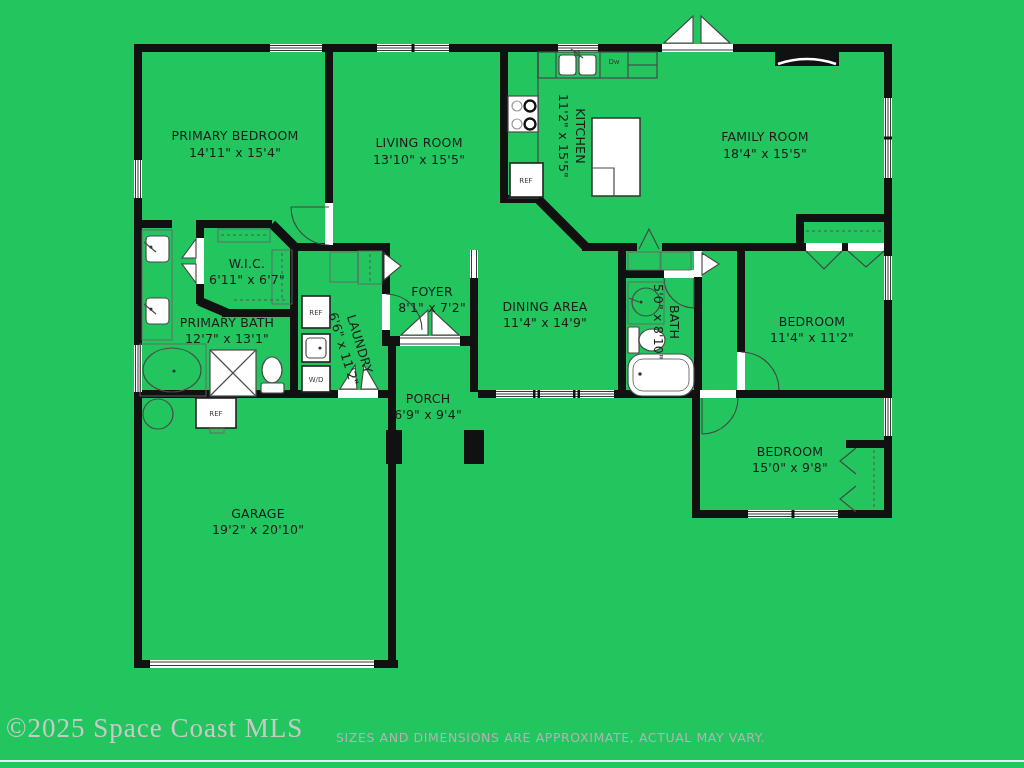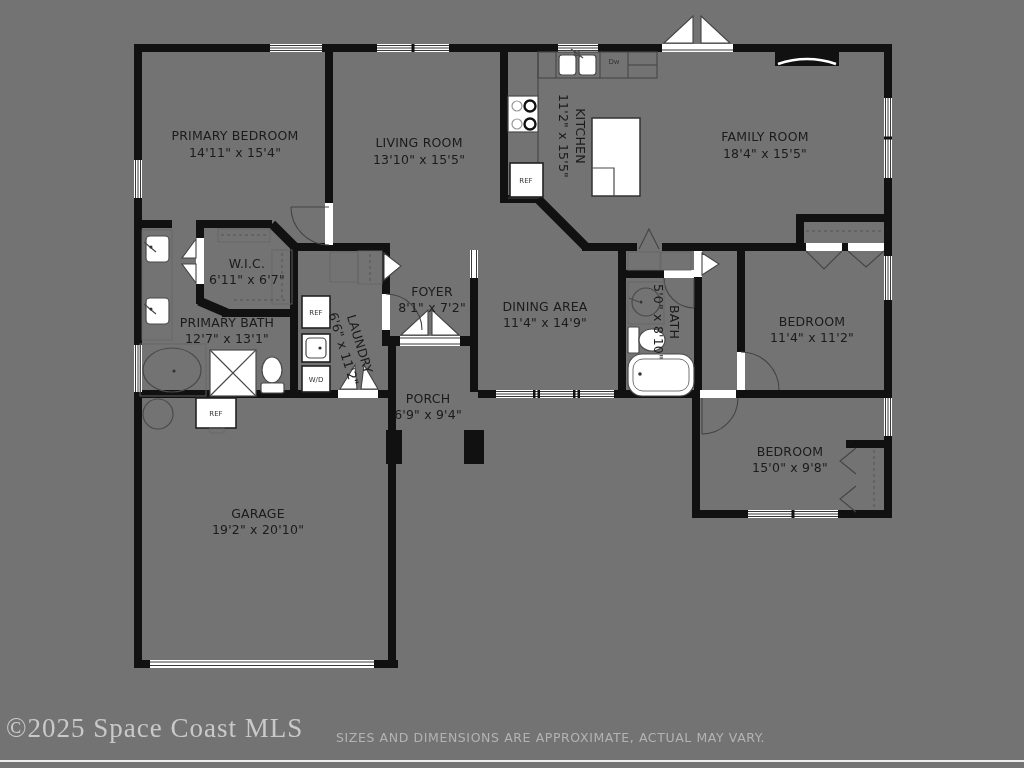--- a/index.html
+++ b/index.html
@@ -1,16 +1,16 @@
 <!DOCTYPE html>
 <html><head>
 <meta charset="utf-8">
 <style>
   html,body { margin:0; padding:0; background:#fff; }
-  .page { position:relative; width:1024px; height:768px; background:#737373; overflow:hidden; }
+  .page { position:relative; width:1024px; height:768px; background:#22c55e; overflow:hidden; }
   svg { display:block; }
   .room-label   { font:12.5px "DejaVu Sans", sans-serif; fill:#1b1b1b; text-anchor:middle; letter-spacing:.2px; }
   .room-dims    { font:12.5px "DejaVu Sans", sans-serif; fill:#1b1b1b; text-anchor:middle; letter-spacing:.2px; }
   .appl-label   { font:7px "DejaVu Sans", sans-serif; fill:#333; text-anchor:middle; }
   .watermark    { font:27px "Liberation Serif", serif; fill:#c9c9c9; letter-spacing:1px; }
   .disclaimer   { font:12.5px "DejaVu Sans", sans-serif; fill:#b3b3b3; letter-spacing:.6px; }
   .wall   { fill:#111; }
   .wline  { stroke:#111; stroke-width:9; fill:none; }
   .win    { fill:#fff; }
   .wglz   { stroke:#222; stroke-width:.9; }

